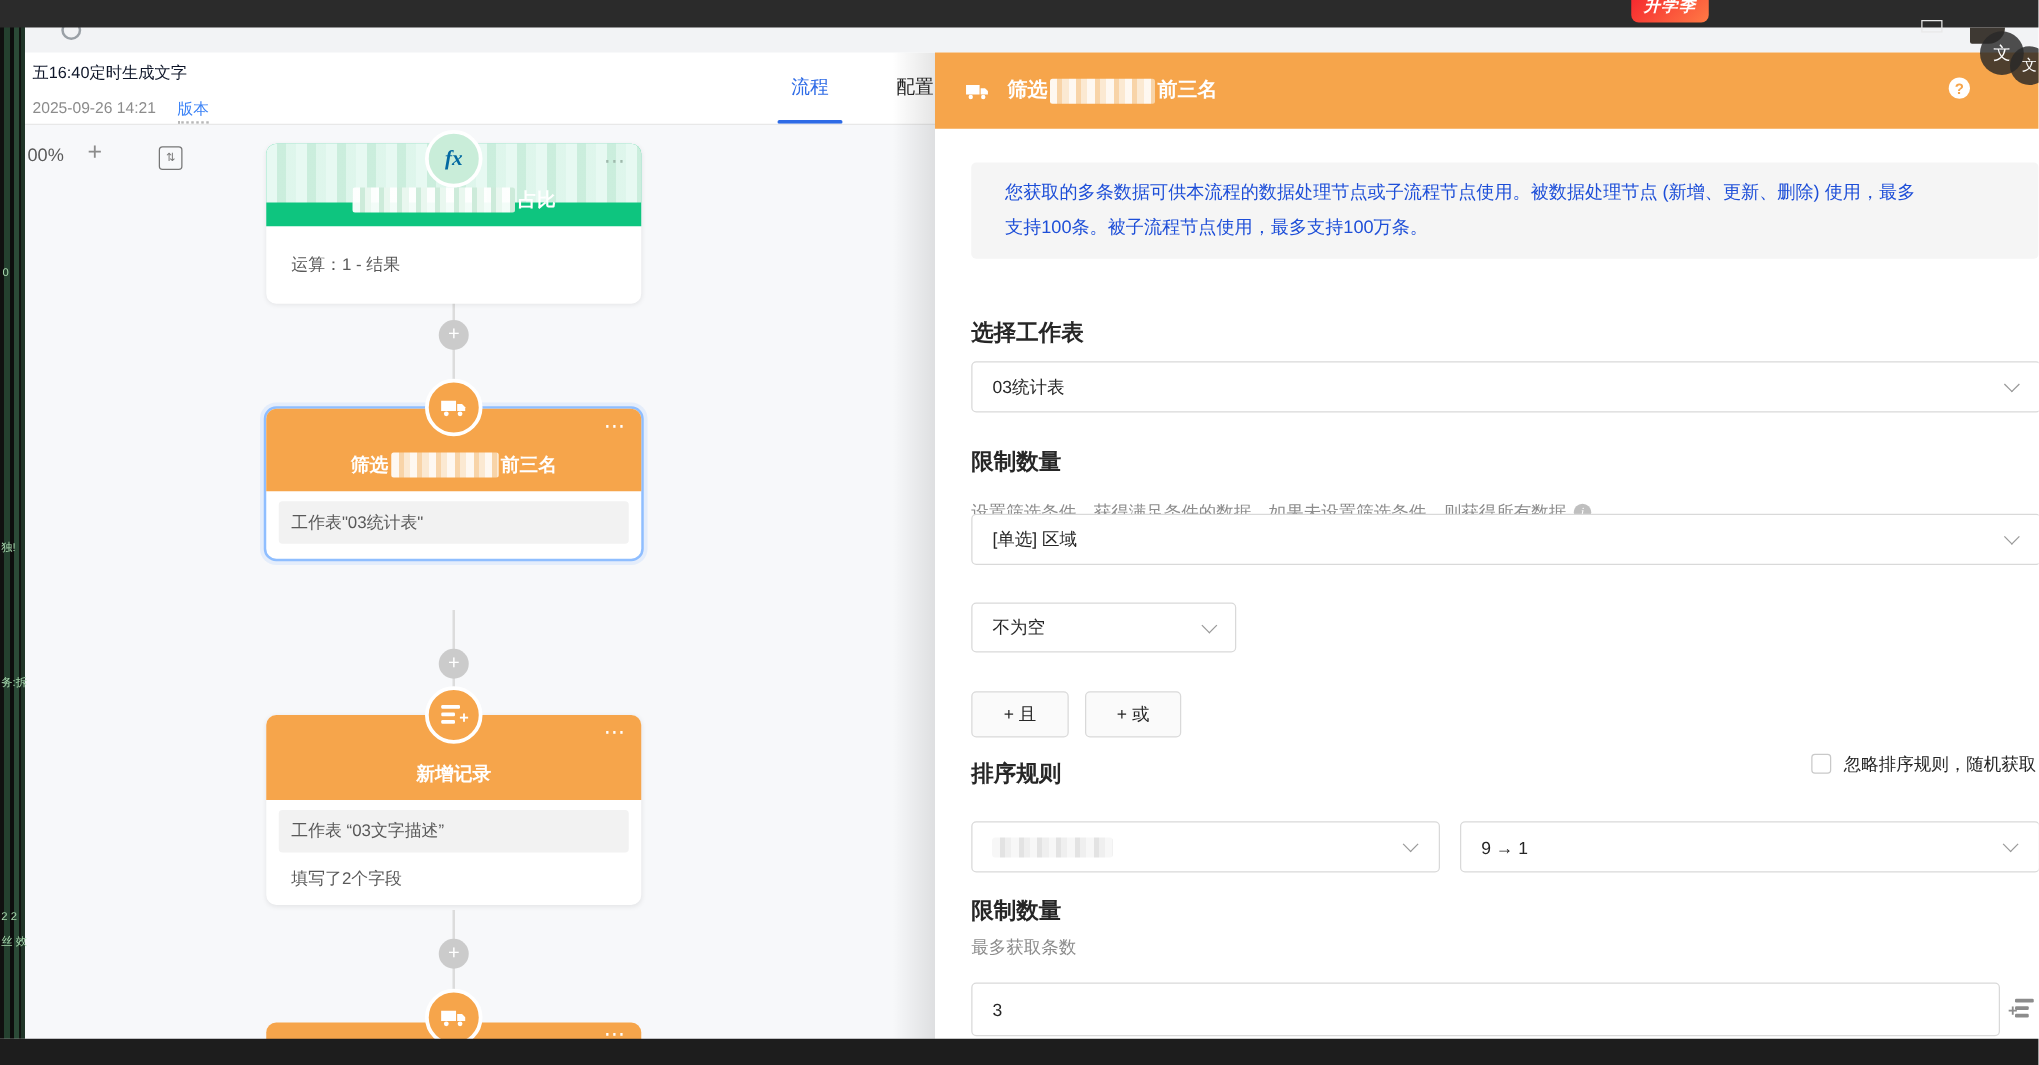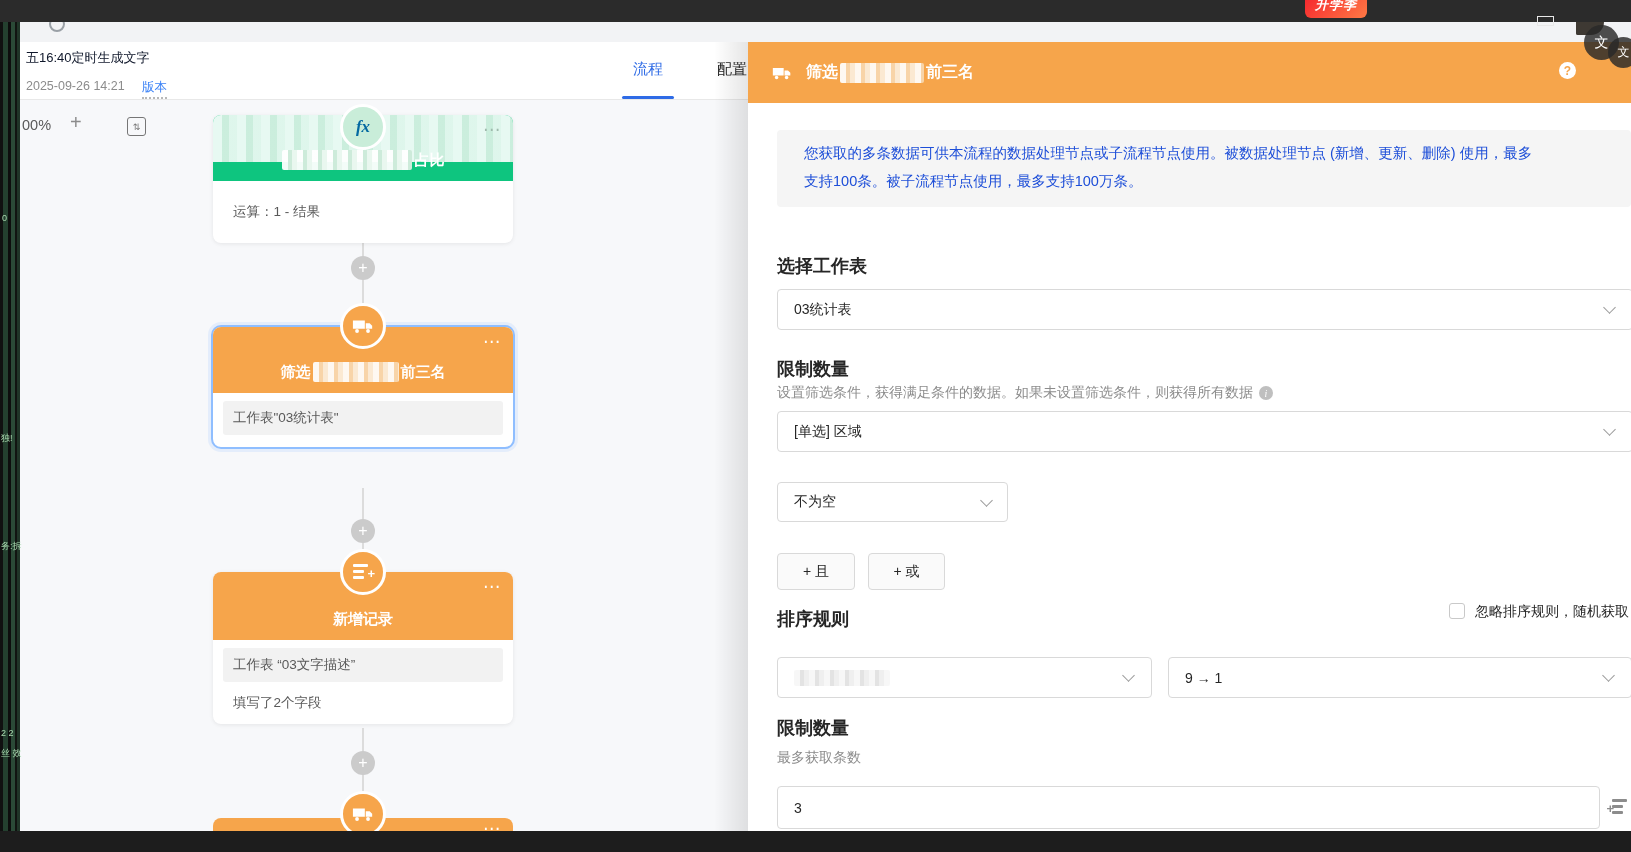--- a/index.html
+++ b/index.html
@@ -218,29 +218,29 @@
     <div class="desc-line" style="top:42px;">支持100条。被子流程节点使用，最多支持100万条。</div>
   </div>
 
   <div class="abs plabel" style="left:777px;top:254px;">选择工作表</div>
   <div class="abs dd" style="left:777px;top:289px;width:856px;height:41px;">
     <span>03统计表</span>
     <span class="chev" style="right:18px;position:absolute;"></span>
   </div>
 
   <div class="abs plabel" style="left:777px;top:357px;">限制数量</div>
-  <div class="abs phelp" style="left:777px;top:384px;">
+  <div class="abs phelp" style="left:777px;top:401px;">
     <span>设置筛选条件，获得满足条件的数据。如果未设置筛选条件，则获得所有数据</span>
     <span class="info-i">i</span>
   </div>
   <div class="abs dd" style="left:777px;top:411px;width:856px;height:41px;">
     <span>[单选] 区域</span>
     <span class="chev" style="right:18px;position:absolute;"></span>
   </div>
-  <div class="abs dd" style="left:777px;top:482px;width:231px;height:40px;">
+  <div class="abs dd" style="left:777px;top:482px;width:212px;height:40px;">
     <span>不为空</span>
     <span class="chev" style="right:16px;position:absolute;"></span>
   </div>
   <div class="abs btn" style="left:777px;top:553px;width:78px;height:37px;">+ 且</div>
   <div class="abs btn" style="left:868px;top:553px;width:77px;height:37px;">+ 或</div>
 
   <div class="abs plabel" style="left:777px;top:607px;">排序规则</div>
   <div class="abs cbx" style="left:1449px;top:603px;"></div>
   <div class="abs" style="left:1475px;top:603px;font-size:14px;color:#262626;white-space:nowrap;">忽略排序规则，随机获取</div>
 

